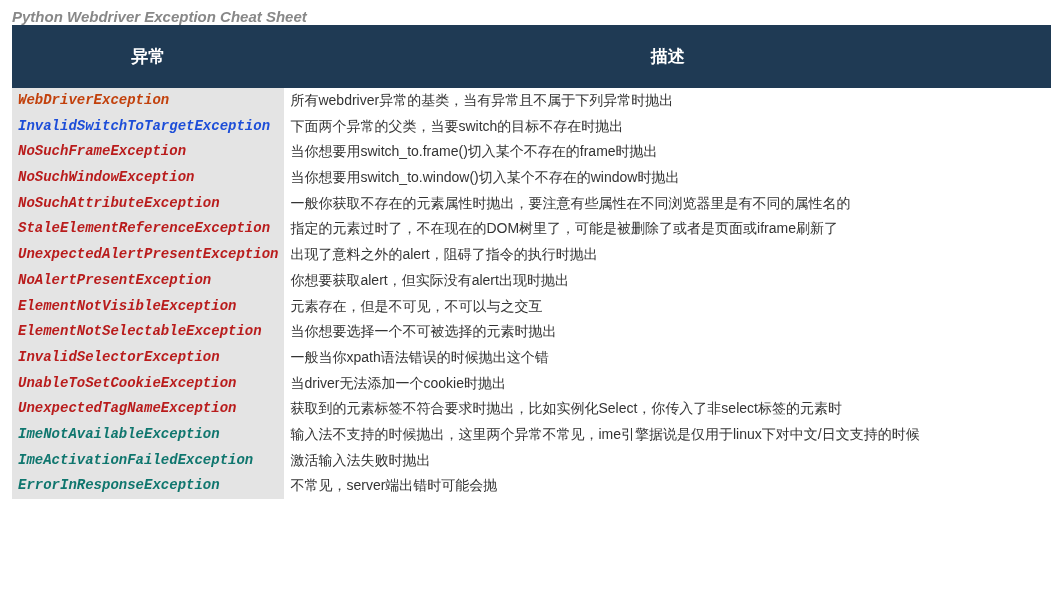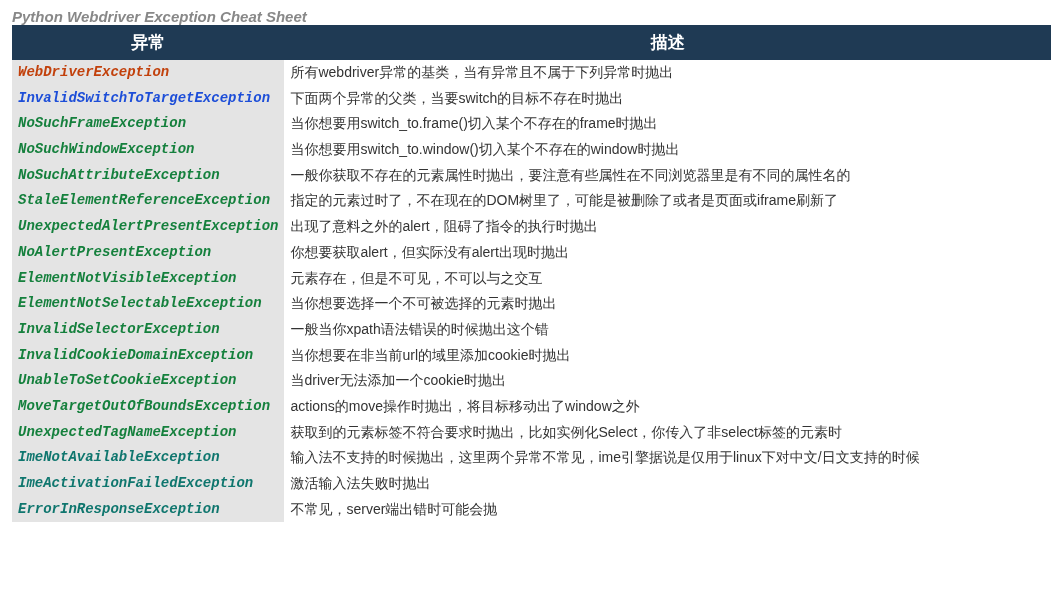--- a/index.html
+++ b/index.html
@@ -22,40 +22,40 @@
     }
     table {
       width: 100%;
       border-collapse: collapse;
     }
     thead th {
       background: #1f3a54;
       color: #fff;
       font-weight: bold;
       font-size: 17px;
-      padding: 6px 8px;
+      padding: 20px 8px;
       text-align: center;
     }
     thead th:first-child { width: 270px; }
     tbody td {
       padding: 2px 6px;
       font-size: 14px;
       vertical-align: top;
       line-height: 1.55;
     }
     tbody td.exc {
       background: #e4e4e4;
       font-family: "Consolas", "Courier New", monospace;
       font-weight: bold;
       font-style: italic;
       white-space: nowrap;
     }
     .c-orange { color: #c2410c; }
     .c-olive  { color: #1d4ed8; }
-    .c-navy   { color: #15803d; }
+    .c-navy   { color: #b91c1c; }
     .c-teal   { color: #0f766e; }
   </style>
 </head>
 <body>
 
 <div class="title">Python Webdriver Exception Cheat Sheet</div>
 
 <table>
   <thead>
     <tr>
@@ -102,30 +102,22 @@
       </tr>
       <tr>
         <td class="exc c-navy">ElementNotSelectableException</td>
         <td>当你想要选择一个不可被选择的元素时抛出</td>
       </tr>
       <tr>
         <td class="exc c-navy">InvalidSelectorException</td>
         <td>一般当你xpath语法错误的时候抛出这个错</td>
       </tr>
       <tr>
-        <td class="exc c-navy">InvalidCookieDomainException</td>
-        <td>当你想要在非当前url的域里添加cookie时抛出</td>
-      </tr>
-      <tr>
         <td class="exc c-navy">UnableToSetCookieException</td>
         <td>当driver无法添加一个cookie时抛出</td>
-      </tr>
-      <tr>
-        <td class="exc c-navy">MoveTargetOutOfBoundsException</td>
-        <td>actions的move操作时抛出，将目标移动出了window之外</td>
       </tr>
       <tr>
         <td class="exc c-navy">UnexpectedTagNameException</td>
         <td>获取到的元素标签不符合要求时抛出，比如实例化Select，你传入了非select标签的元素时</td>
       </tr>
       <tr>
         <td class="exc c-teal">ImeNotAvailableException</td>
         <td>输入法不支持的时候抛出，这里两个异常不常见，ime引擎据说是仅用于linux下对中文/日文支持的时候</td>
       </tr>
       <tr>

